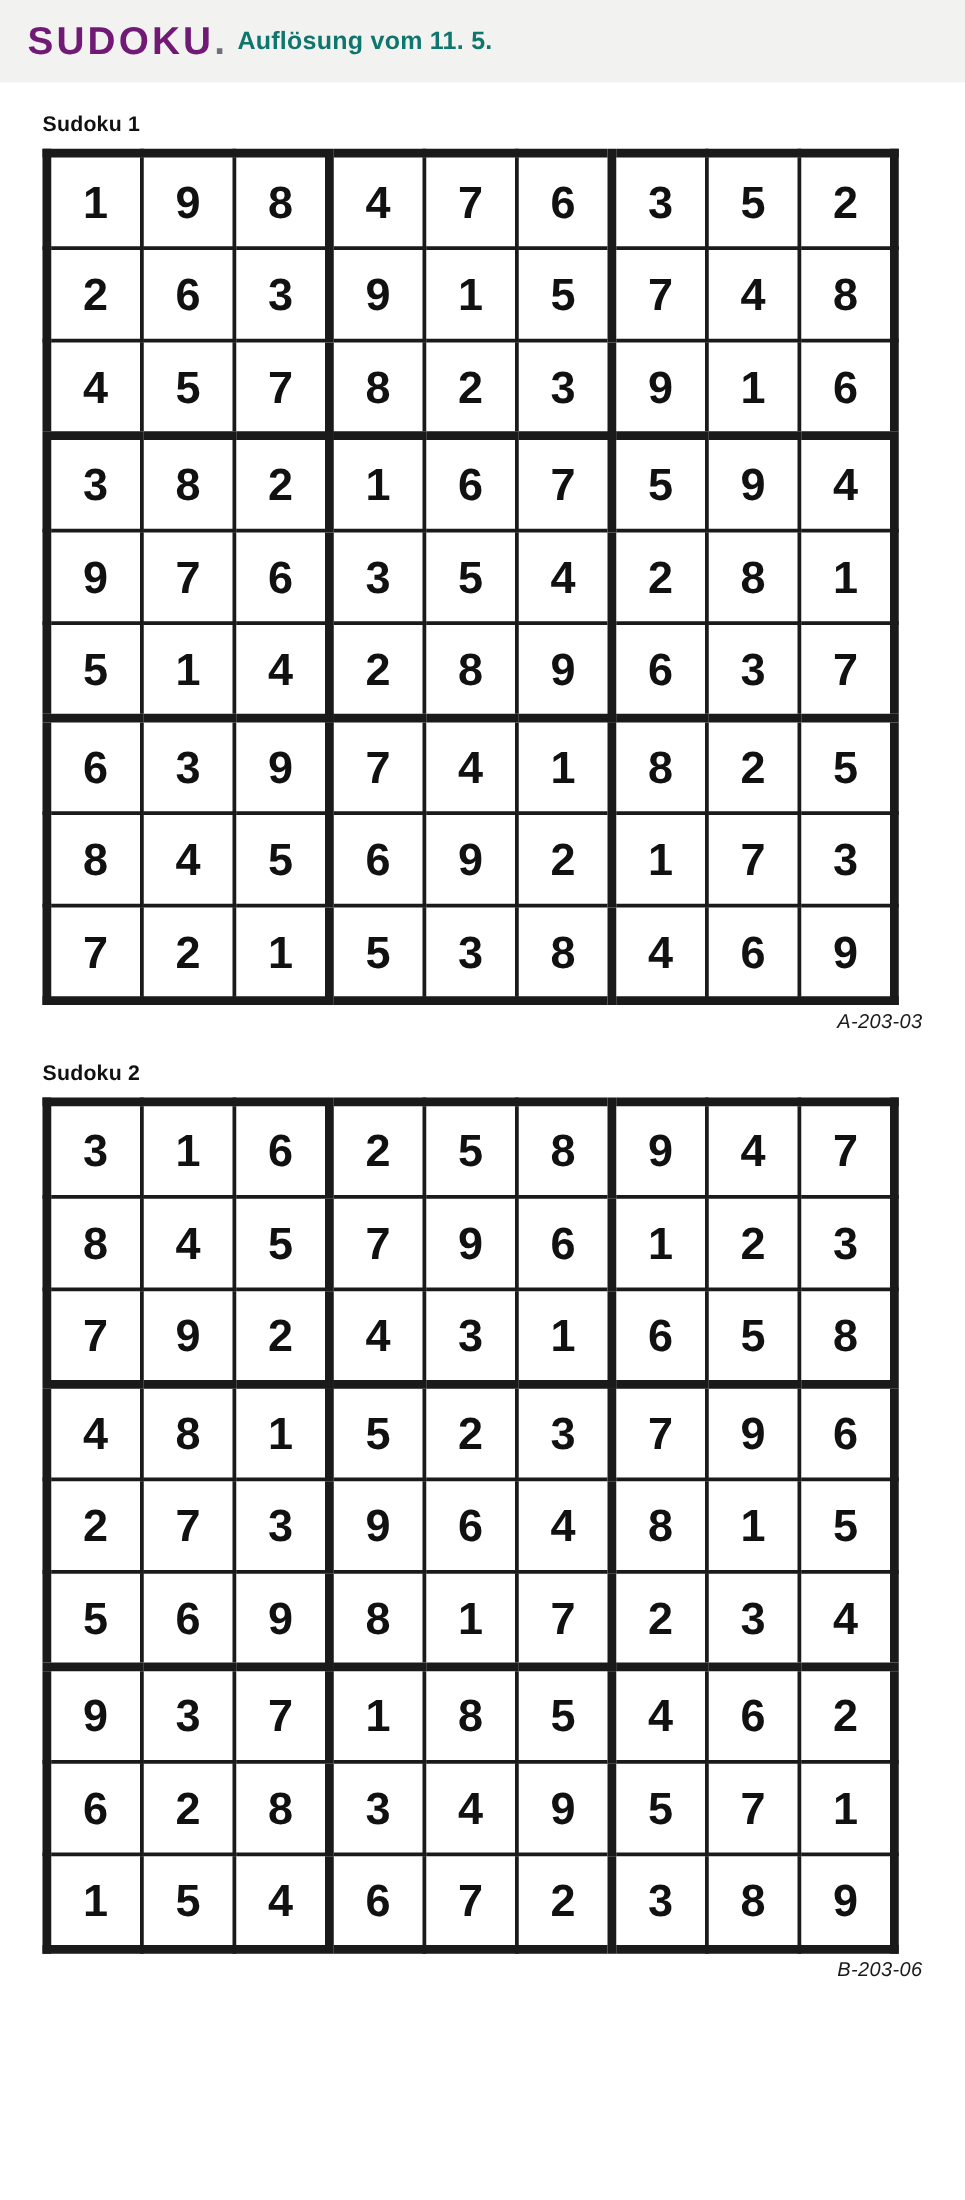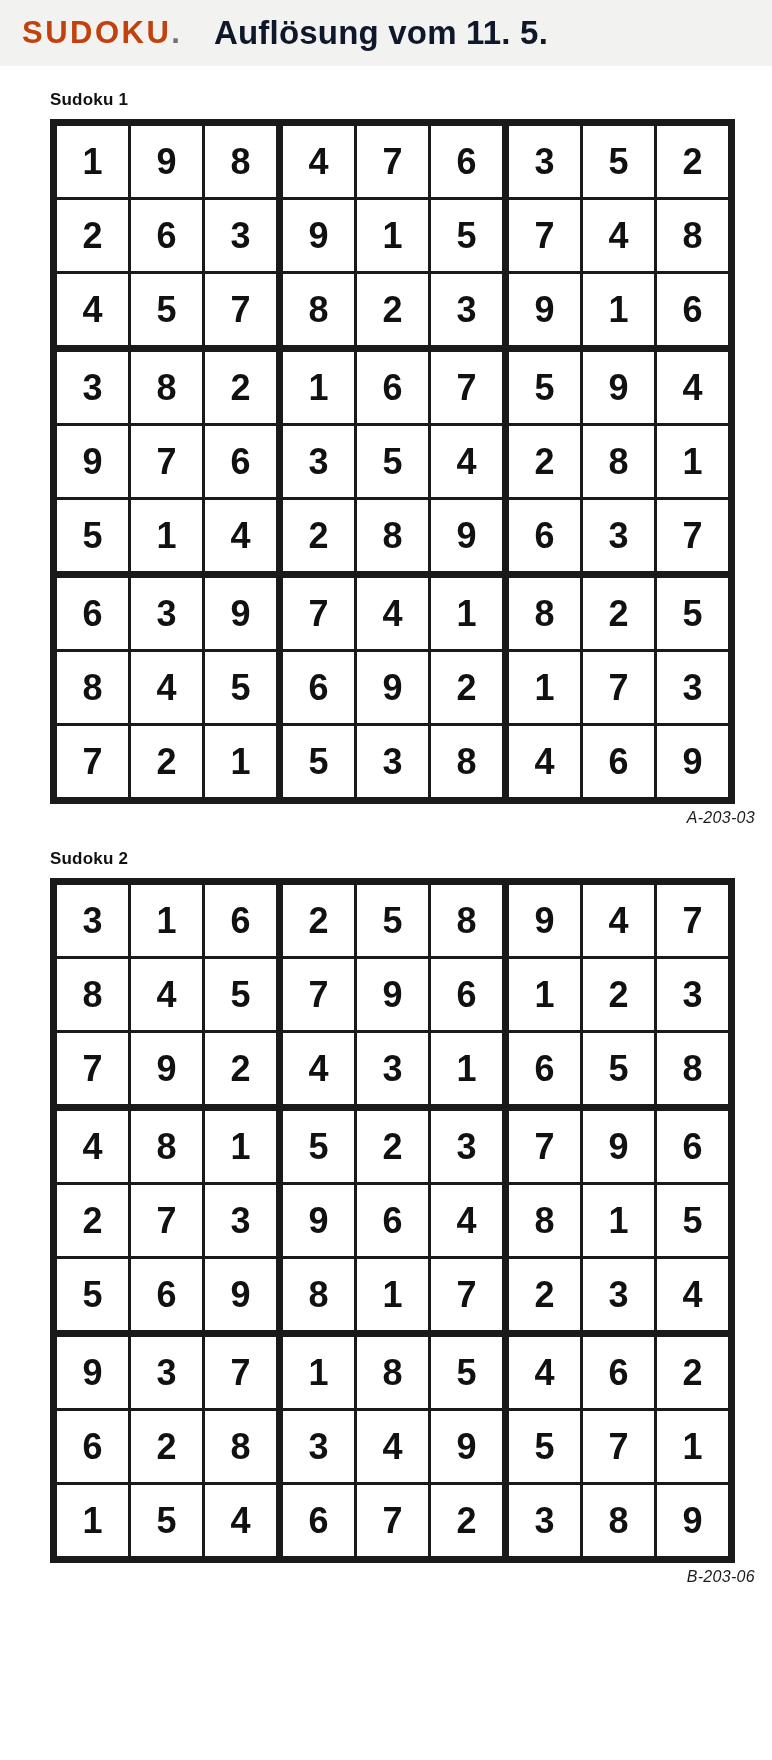--- a/index.html
+++ b/index.html
@@ -29,42 +29,40 @@
     display: flex;
     align-items: center;
     padding-left: 22px;
     box-sizing: border-box;
     border-bottom: 2px solid #ffffff;
   }
   .header-title {
     font-size: 31px;
     font-weight: bold;
     letter-spacing: 2.5px;
-    color: #c2410c;
+    color: #701a75;
   }
   .header-dot {
     font-size: 31px;
     font-weight: bold;
     color: #6f7175;
     margin-right: 10px;
     letter-spacing: 0;
   }
   .header-sub {
-    font-size: 33px;
-    font-weight: bold;
-    color: #0f172a;
+    font-size: 20px;
+    font-weight: bold;
+    color: #0f766e;
     letter-spacing: 0.2px;
-    margin-left: 24px;
   }
 
   
   .content {
-    padding: 0 17px;
+    padding: 0 34px;
     box-sizing: border-box;
-    margin-left: 33px;
   }
 
   .puzzle-label {
     font-size: 17px;
     font-weight: bold;
     color: #111111;
     margin-top: 22px;
     margin-bottom: 9px;
     letter-spacing: 0.2px;
   }

